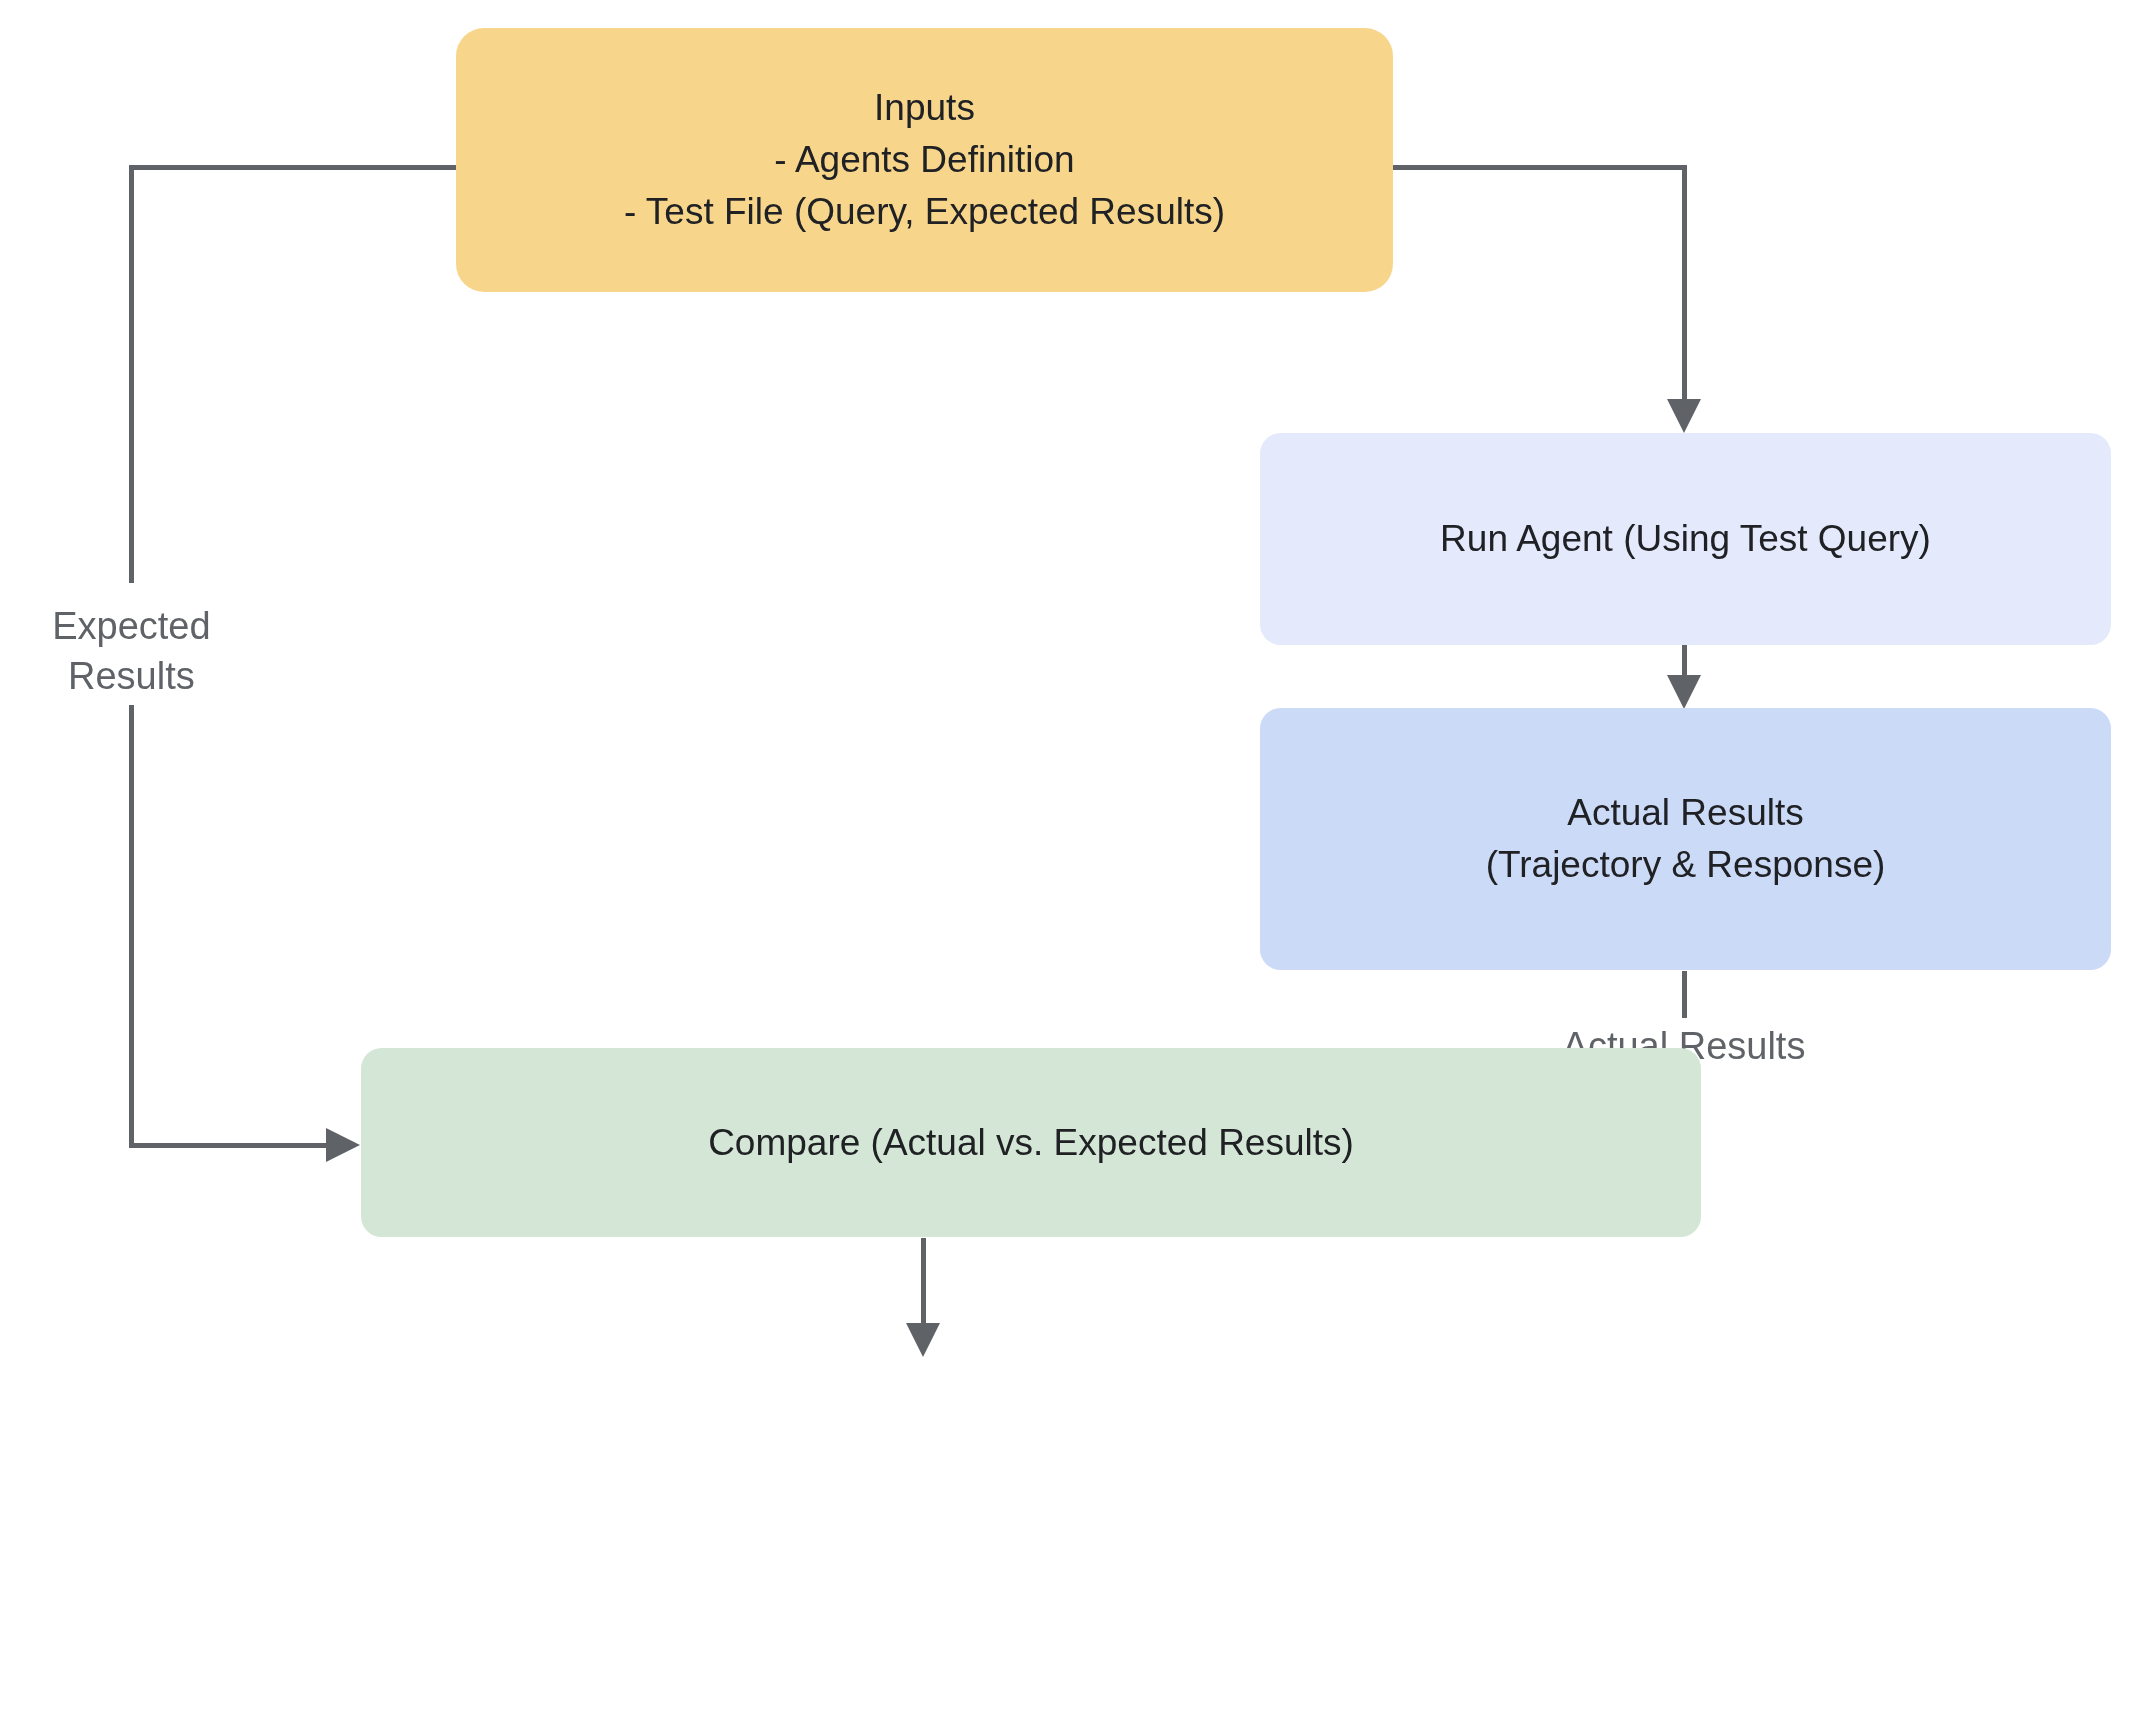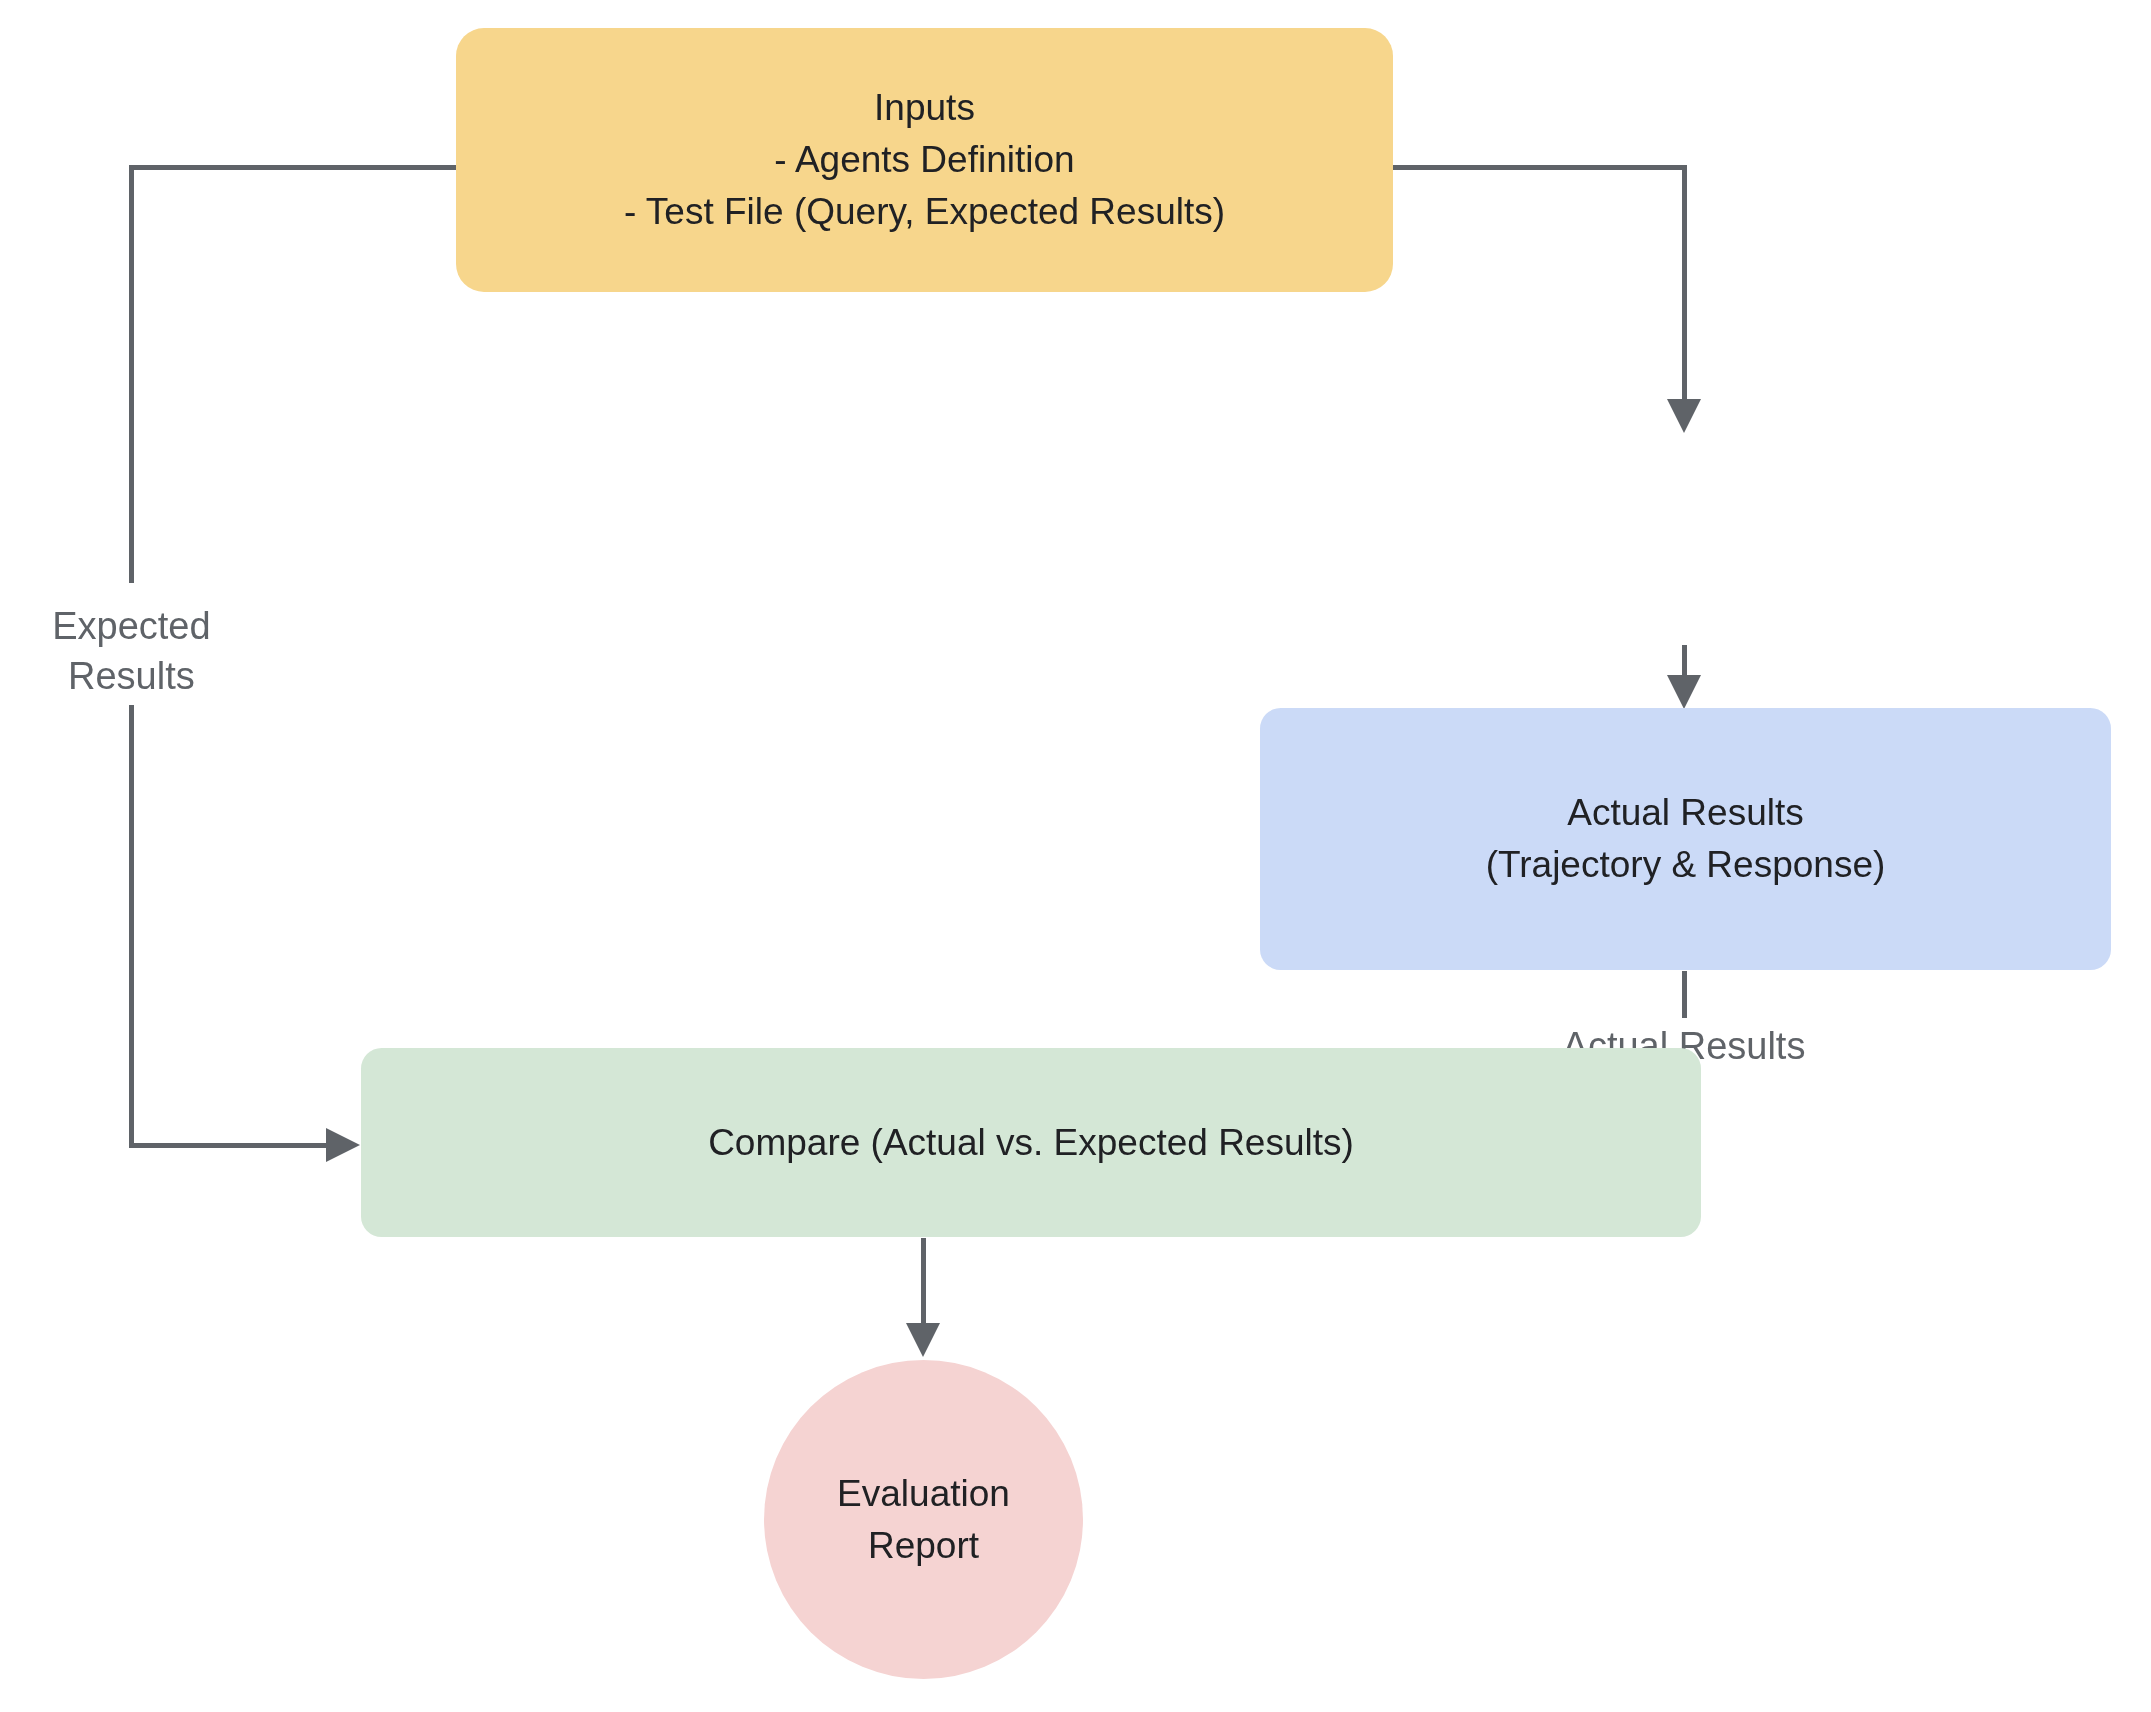--- a/index.html
+++ b/index.html
@@ -76,29 +76,28 @@
 
   <div class="line" style="left:921px; top:1238px; width:4.7px; height:87px;"></div>
   <div class="arrow arrow-down" style="left:906px; top:1323px;"></div>
 
   <div class="node" id="node-inputs" style="background-color: rgb(247, 214, 140); color: rgb(32, 33, 36);">
     <span class="node-label">Inputs
 - Agents Definition
 - Test File (Query, Expected Results)</span>
   </div>
 
+  <div class="node" id="node-run-agent" style="background-color: rgb(228, 234, 251); color: rgb(32, 33, 36);">
+    <span class="node-label">Run Agent (Using Test Query)</span>
+  </div>
 
   <div class="node" id="node-actual-results" style="background-color: rgb(203, 218, 247); color: rgb(32, 33, 36);">
     <span class="node-label">Actual Results
 (Trajectory &amp; Response)</span>
   </div>
 
   <div class="node" id="node-compare" style="background-color: rgb(212, 231, 214); color: rgb(32, 33, 36);">
     <span class="node-label">Compare (Actual vs. Expected Results)</span>
   </div>
 
-  <div class="node" id="node-eval-report" style="background-color: rgb(245, 211, 210); color: rgb(32, 33, 36);">
-    <span class="node-label">Evaluation
-Report</span>
-  </div>
 
 </div>
 
 
 </body></html>

